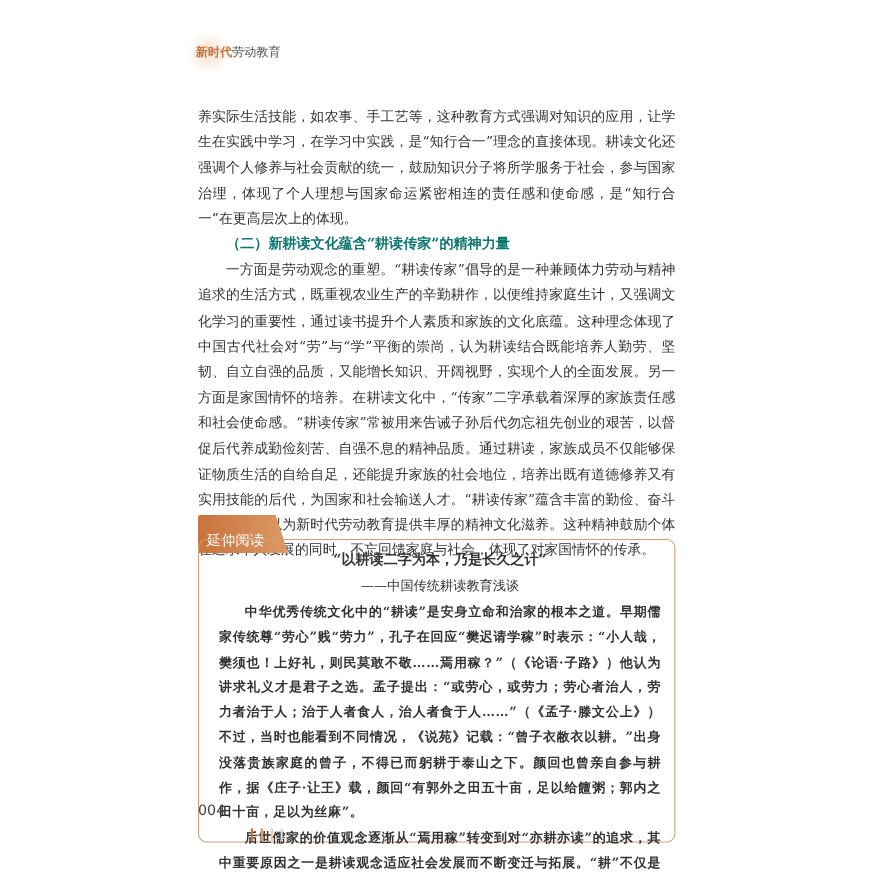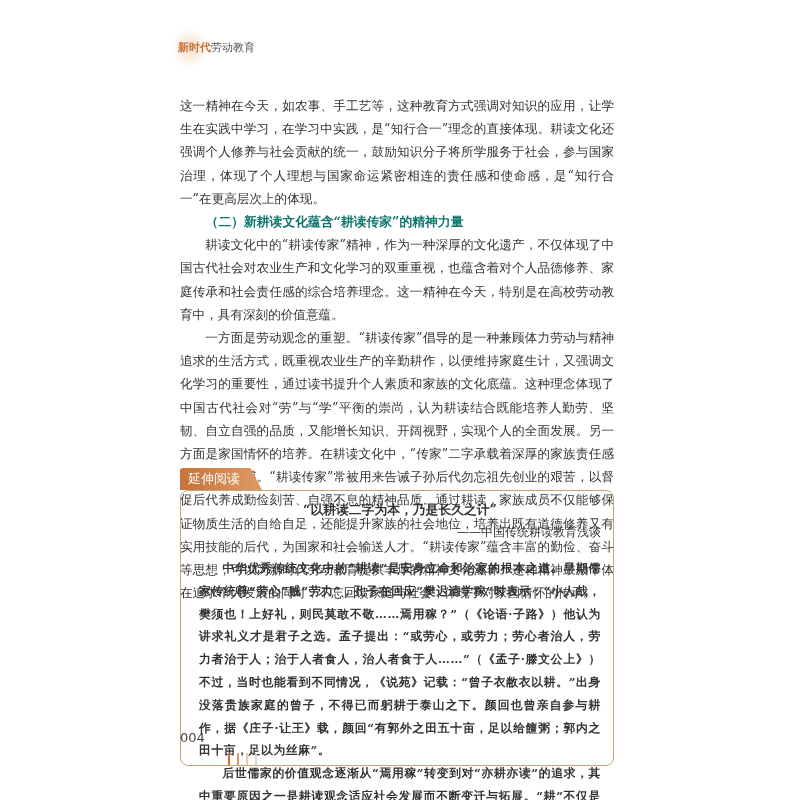--- a/index.html
+++ b/index.html
@@ -10,48 +10,47 @@
   .header .burst { position: absolute; left: -8px; top: -12px; width: 40px; height: 40px;
                    border-radius: 50%;
                    background: radial-gradient(circle, rgba(232,160,100,0.35) 0%, rgba(232,160,100,0.12) 45%, rgba(255,255,255,0) 70%); }
   .header .h1 { color: #c8733a; font-weight: bold; position: relative; }
   .header .h2 { color: #555; position: relative; }
   .body { position: absolute; left: 180px; top: 94px; width: 434px; font-size: 12.6px;
           line-height: 23.2px; text-align: justify; }
   .body p { margin: 0; text-indent: 2em; }
   .body p.cont { text-indent: 0; }
   .body h3 { margin: 0; font-size: 12.8px; font-weight: bold; text-indent: 2em; color: #0f766e; }
-  .ext-label { position: absolute; left: 180px; top: 468px; height: 22px; padding: 0 22px 0 8px;
+  .ext-label { position: absolute; left: 180px; top: 468px; height: 22px; padding: 13px 22px 0 8px;
                background: linear-gradient(90deg, #c8733a, #dd9a66);
                color: #fff; font-family: "DejaVu Sans", sans-serif; font-size: 13px; line-height: 22px;
                clip-path: polygon(0 0, 86% 0, 100% 100%, 0 100%); border-radius: 3px 0 0 0; }
   .ext-box { position: absolute; left: 180px; top: 490px; width: 434px; height: 276px;
              border: 1.5px solid #c9a27a; border-radius: 8px; box-sizing: border-box;
              padding: 8px 12px 0 18px; font-family: "DejaVu Serif", serif; font-size: 11.8px;
              line-height: 22.8px; color: #333; }
   .ext-box .title { text-align: center; font-weight: bold; font-size: 12.8px; line-height: 22px; }
-  .ext-box .subtitle { text-align: right; font-size: 12px; line-height: 22px; margin-bottom: 14px; }
+  .ext-box .subtitle { text-align: center; font-size: 12px; line-height: 22px; margin-bottom: 2px; }
   .ext-box p { margin: 0; text-indent: 2em; text-align: justify; letter-spacing: 0.6px; font-weight: bold; }
   .footer { position: absolute; left: 180px; top: 730px; font-family: "DejaVu Sans", sans-serif;
             font-size: 13px; color: #444; }
   .bars { position: absolute; left: 228px; top: 753px; }
   .bars span { position: absolute; top: 0; width: 1.5px; height: 12px; }
 </style>
 </head>
 <body>
 
 <div class="header">
   <div class="burst"></div>
   <span class="h1">新时代</span><span class="h2">劳动教育</span>
 </div>
 
 <div class="body">
-  <p class="cont">这一精神在今天，如农事、手工艺等，这种教育方式强调对知识的应用，让学生在实践中学习，在学习中实践，是“知行合一”理念的直接体现。耕读文化还强调个人修养与社会贡献的统一，鼓励知识分子将所学服务于社会，参与国家治理，体现了个人理想与国家命运紧密相连的责任感和使命感，是“知行合一”在更高层次上的体现。</p>
+  <p class="cont">养实际生活技能，如农事、手工艺等，这种教育方式强调对知识的应用，让学生在实践中学习，在学习中实践，是“知行合一”理念的直接体现。耕读文化还强调个人修养与社会贡献的统一，鼓励知识分子将所学服务于社会，参与国家治理，体现了个人理想与国家命运紧密相连的责任感和使命感，是“知行合一”在更高层次上的体现。</p>
   <h3>（二）新耕读文化蕴含“耕读传家”的精神力量</h3>
-  <p>耕读文化中的“耕读传家”精神，作为一种深厚的文化遗产，不仅体现了中国古代社会对农业生产和文化学习的双重重视，也蕴含着对个人品德修养、家庭传承和社会责任感的综合培养理念。这一精神在今天，特别是在高校劳动教育中，具有深刻的价值意蕴。</p>
   <p>一方面是劳动观念的重塑。“耕读传家”倡导的是一种兼顾体力劳动与精神追求的生活方式，既重视农业生产的辛勤耕作，以便维持家庭生计，又强调文化学习的重要性，通过读书提升个人素质和家族的文化底蕴。这种理念体现了中国古代社会对“劳”与“学”平衡的崇尚，认为耕读结合既能培养人勤劳、坚韧、自立自强的品质，又能增长知识、开阔视野，实现个人的全面发展。另一方面是家国情怀的培养。在耕读文化中，“传家”二字承载着深厚的家族责任感和社会使命感。“耕读传家”常被用来告诫子孙后代勿忘祖先创业的艰苦，以督促后代养成勤俭刻苦、自强不息的精神品质。通过耕读，家族成员不仅能够保证物质生活的自给自足，还能提升家族的社会地位，培养出既有道德修养又有实用技能的后代，为国家和社会输送人才。“耕读传家”蕴含丰富的勤俭、奋斗等思想，可以为新时代劳动教育提供丰厚的精神文化滋养。这种精神鼓励个体在追求个人发展的同时，不忘回馈家庭与社会，体现了对家国情怀的传承。</p>
 </div>
 
 <div class="ext-label">延伸阅读</div>
 
 <div class="ext-box">
   <div class="title">“以耕读二字为本，乃是长久之计”</div>
   <div class="subtitle">——中国传统耕读教育浅谈</div>
   <p>中华优秀传统文化中的“耕读”是安身立命和治家的根本之道。早期儒家传统尊“劳心”贱“劳力”，孔子在回应“樊迟请学稼”时表示：“小人哉，樊须也！上好礼，则民莫敢不敬……焉用稼？”（《论语·子路》）他认为讲求礼义才是君子之选。孟子提出：“或劳心，或劳力；劳心者治人，劳力者治于人；治于人者食人，治人者食于人……”（《孟子·滕文公上》）不过，当时也能看到不同情况，《说苑》记载：“曾子衣敝衣以耕。”出身没落贵族家庭的曾子，不得已而躬耕于泰山之下。颜回也曾亲自参与耕作，据《庄子·让王》载，颜回“有郭外之田五十亩，足以给饘粥；郭内之田十亩，足以为丝麻”。</p>
   <p>后世儒家的价值观念逐渐从“焉用稼”转变到对“亦耕亦读”的追求，其中重要原因之一是耕读观念适应社会发展而不断变迁与拓展。“耕”不仅是传统意</p>

